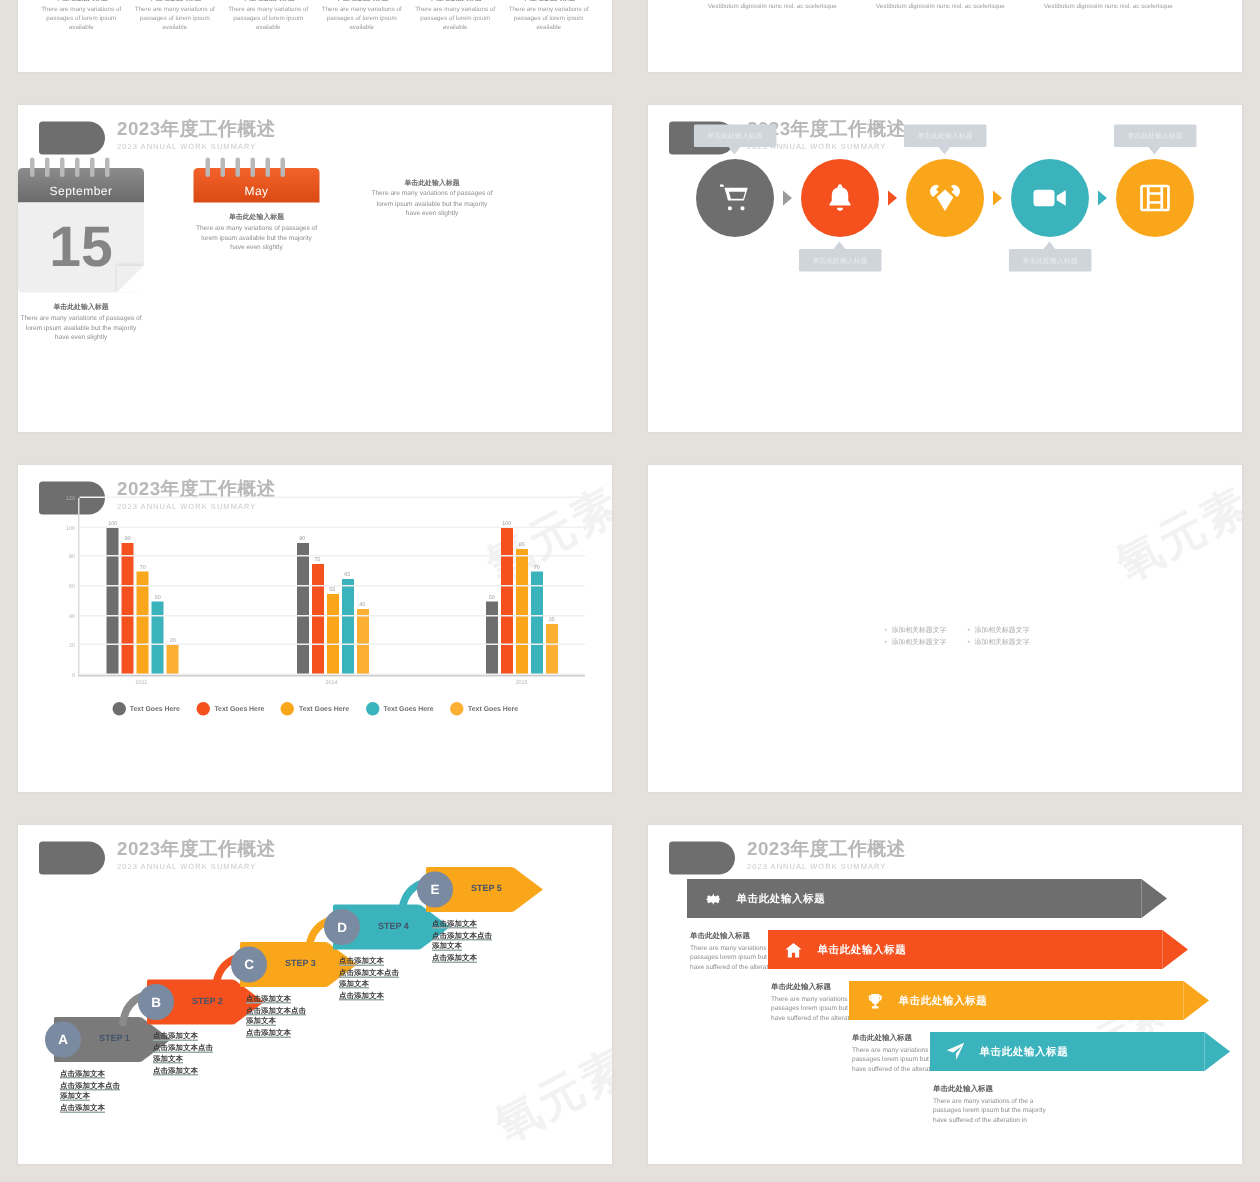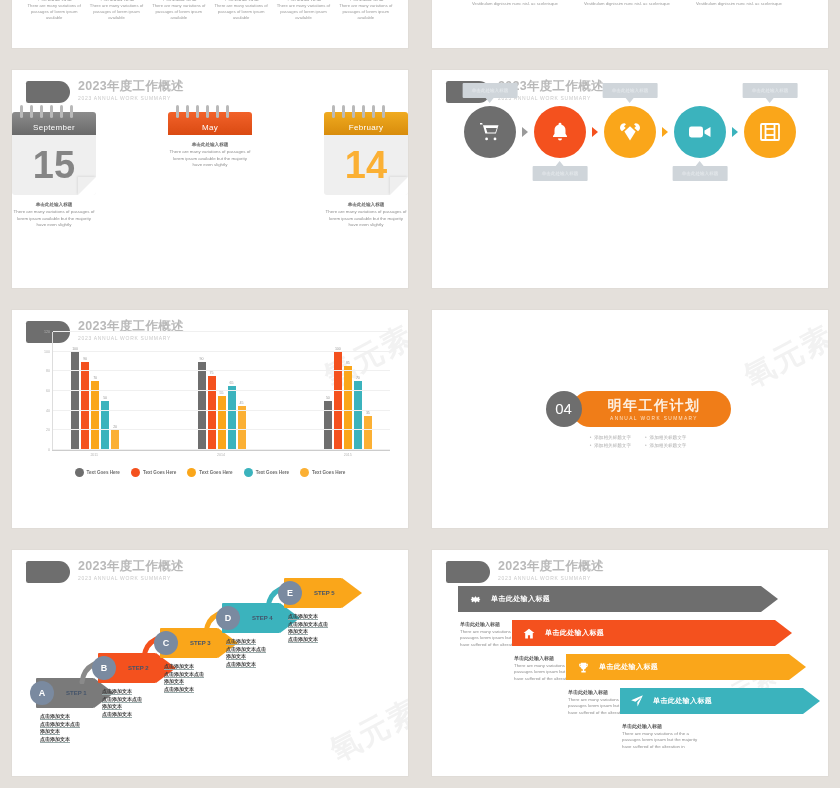--- a/index.html
+++ b/index.html
@@ -63,21 +63,21 @@
   .tcol .t1{ font-size:4.4px; color:#7e7e7e; font-weight:bold; line-height:6px;}
   .tcol .t2{ font-size:4.2px; color:#9a9a9a; line-height:6.2px; margin-top:1px;}
 
   
   .tcols3{ display:flex; position:absolute; top:-5px; left:40px; right:20px; }
   .tcol3{ width:120px; }
   .tcol3 .t1{ font-size:4.4px; color:#7e7e7e; font-weight:bold; line-height:6px;}
   .tcol3 .t2{ font-size:4.2px; color:#9a9a9a; line-height:6.2px;}
 
   
-  .cal-wrap{ display:flex; justify-content:space-between; gap:33px; margin-top:42px; }
+  .cal-wrap{ display:flex; justify-content:flex-start; gap:33px; margin-top:42px; }
   .cal-item{ width:84px; }
   .cal{ position:relative; width:84px; }
   .rings{ position:absolute; top:-7px; left:8px; display:flex; gap:7px; }
   .ring{ width:3px; height:13px; background:#b9b9b9; border-radius:2px; }
   .cal-top{
     height:23px; border-radius:3px 3px 0 0;
     color:#fff; font-size:8px; display:flex;
     align-items:flex-end; justify-content:center; padding-bottom:3px;
     letter-spacing:0.3px;
   }
@@ -315,34 +315,20 @@
             </div>
             <div class="cal-top" style="background:linear-gradient(180deg,#f2622a,#da4a12)">May</div>
           </div>
           <div class="cal-cap">
             <div class="c1">单击此处输入标题</div>
             <div class="c2">There are many variations of passages of lorem ipsum available but the majority have even slightly</div>
           </div>
         </div>
 
         <div class="cal-item">
-          <div class="cal">
-            <div class="rings">
-              <div class="ring"></div>
-                <div class="ring"></div>
-                <div class="ring"></div>
-              <div class="ring"></div>
-                <div class="ring"></div>
-                <div class="ring"></div>
-            </div>
-            <div class="cal-top" style="background:linear-gradient(180deg,#f0ab20,#d88c0c)">February</div>
-            <div class="cal-body">
-              <span class="cal-num" style="color:#fbb034">14</span>
-            </div>
-          </div>
           <div class="cal-cap">
             <div class="c1">单击此处输入标题</div>
             <div class="c2">There are many variations of passages of lorem ipsum available but the majority have even slightly</div>
           </div>
         </div>
       </div>
     </div>
   </div>
 
   <div class="cell row-mid">
@@ -539,27 +525,20 @@
             </div>
           </div>
       </div>
     </div>
   </div>
 
   <div class="cell row-mid">
     <div class="slide">
       <div class="wm">氧元素</div>
       <div class="sec">
-        <div class="sec-row">
-          <div class="sec-num">04</div>
-          <div class="sec-pill">
-            <div class="sec-t">明年工作计划</div>
-            <div class="sec-s">ANNUAL WORK SUMMARY</div>
-          </div>
-        </div>
         <div class="sec-bul">
           <div class="bul">添加相关标题文字</div>
           <div class="bul">添加相关标题文字</div>
           <div class="bul">添加相关标题文字</div>
           <div class="bul">添加相关标题文字</div>
         </div>
       </div>
     </div>
   </div>
 

